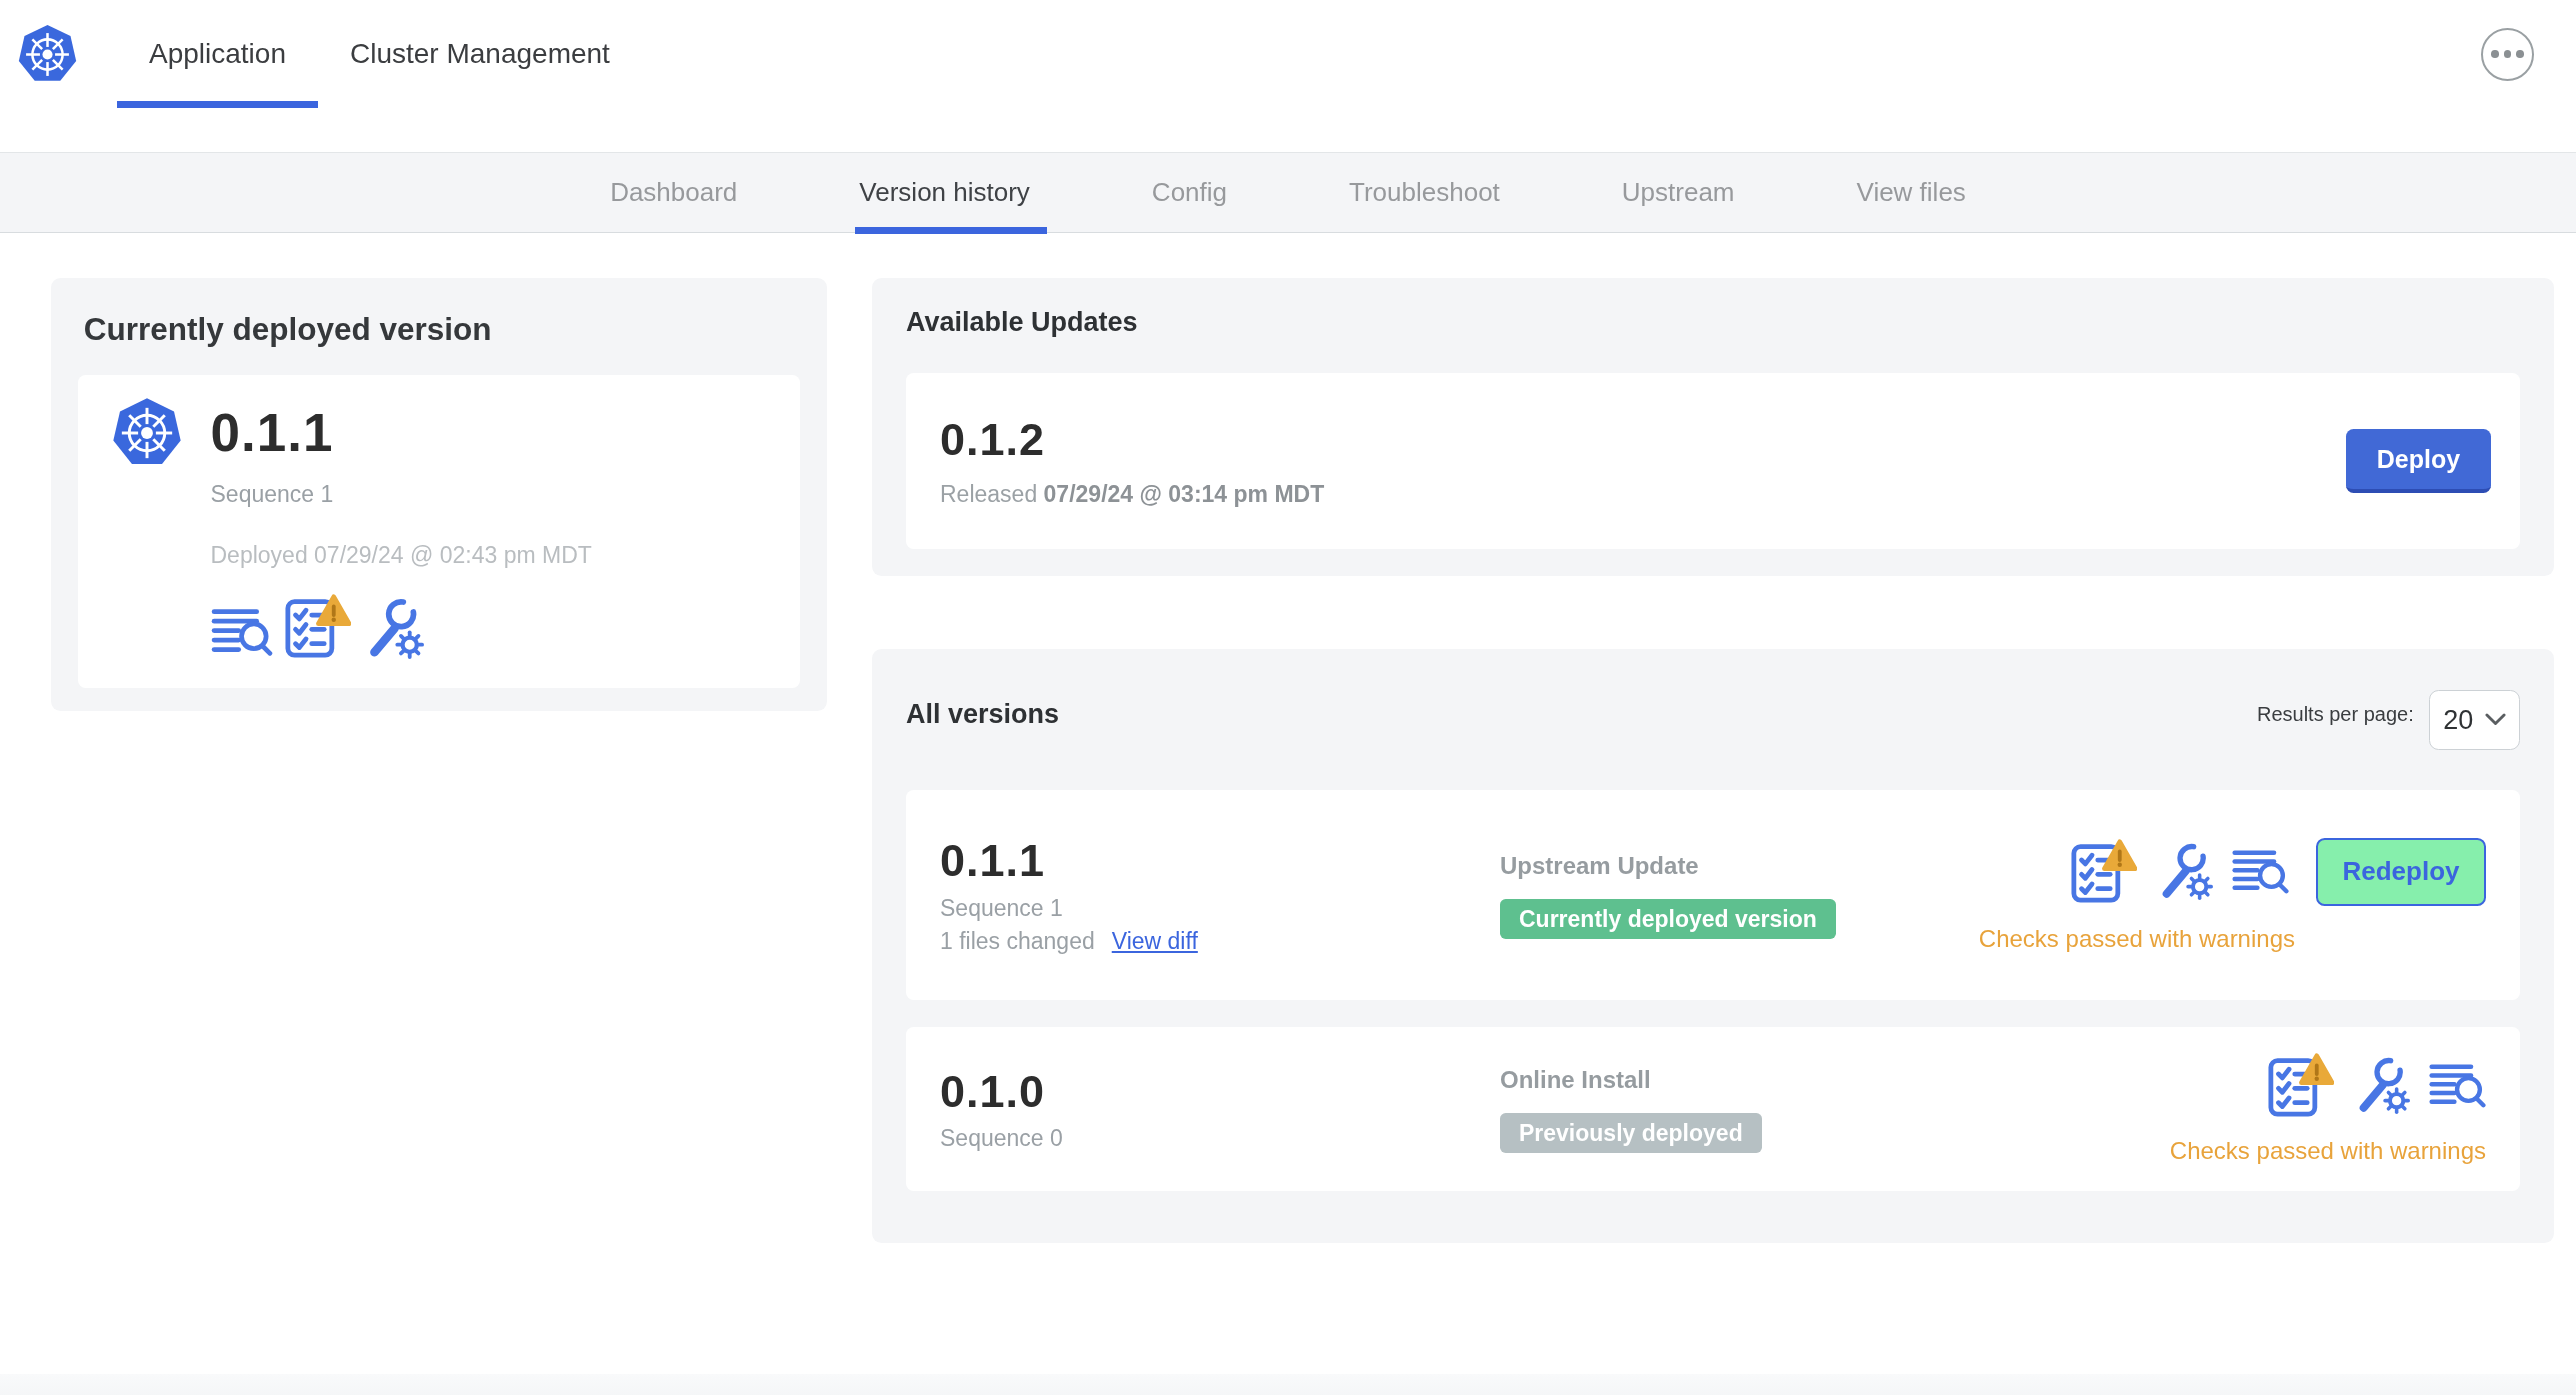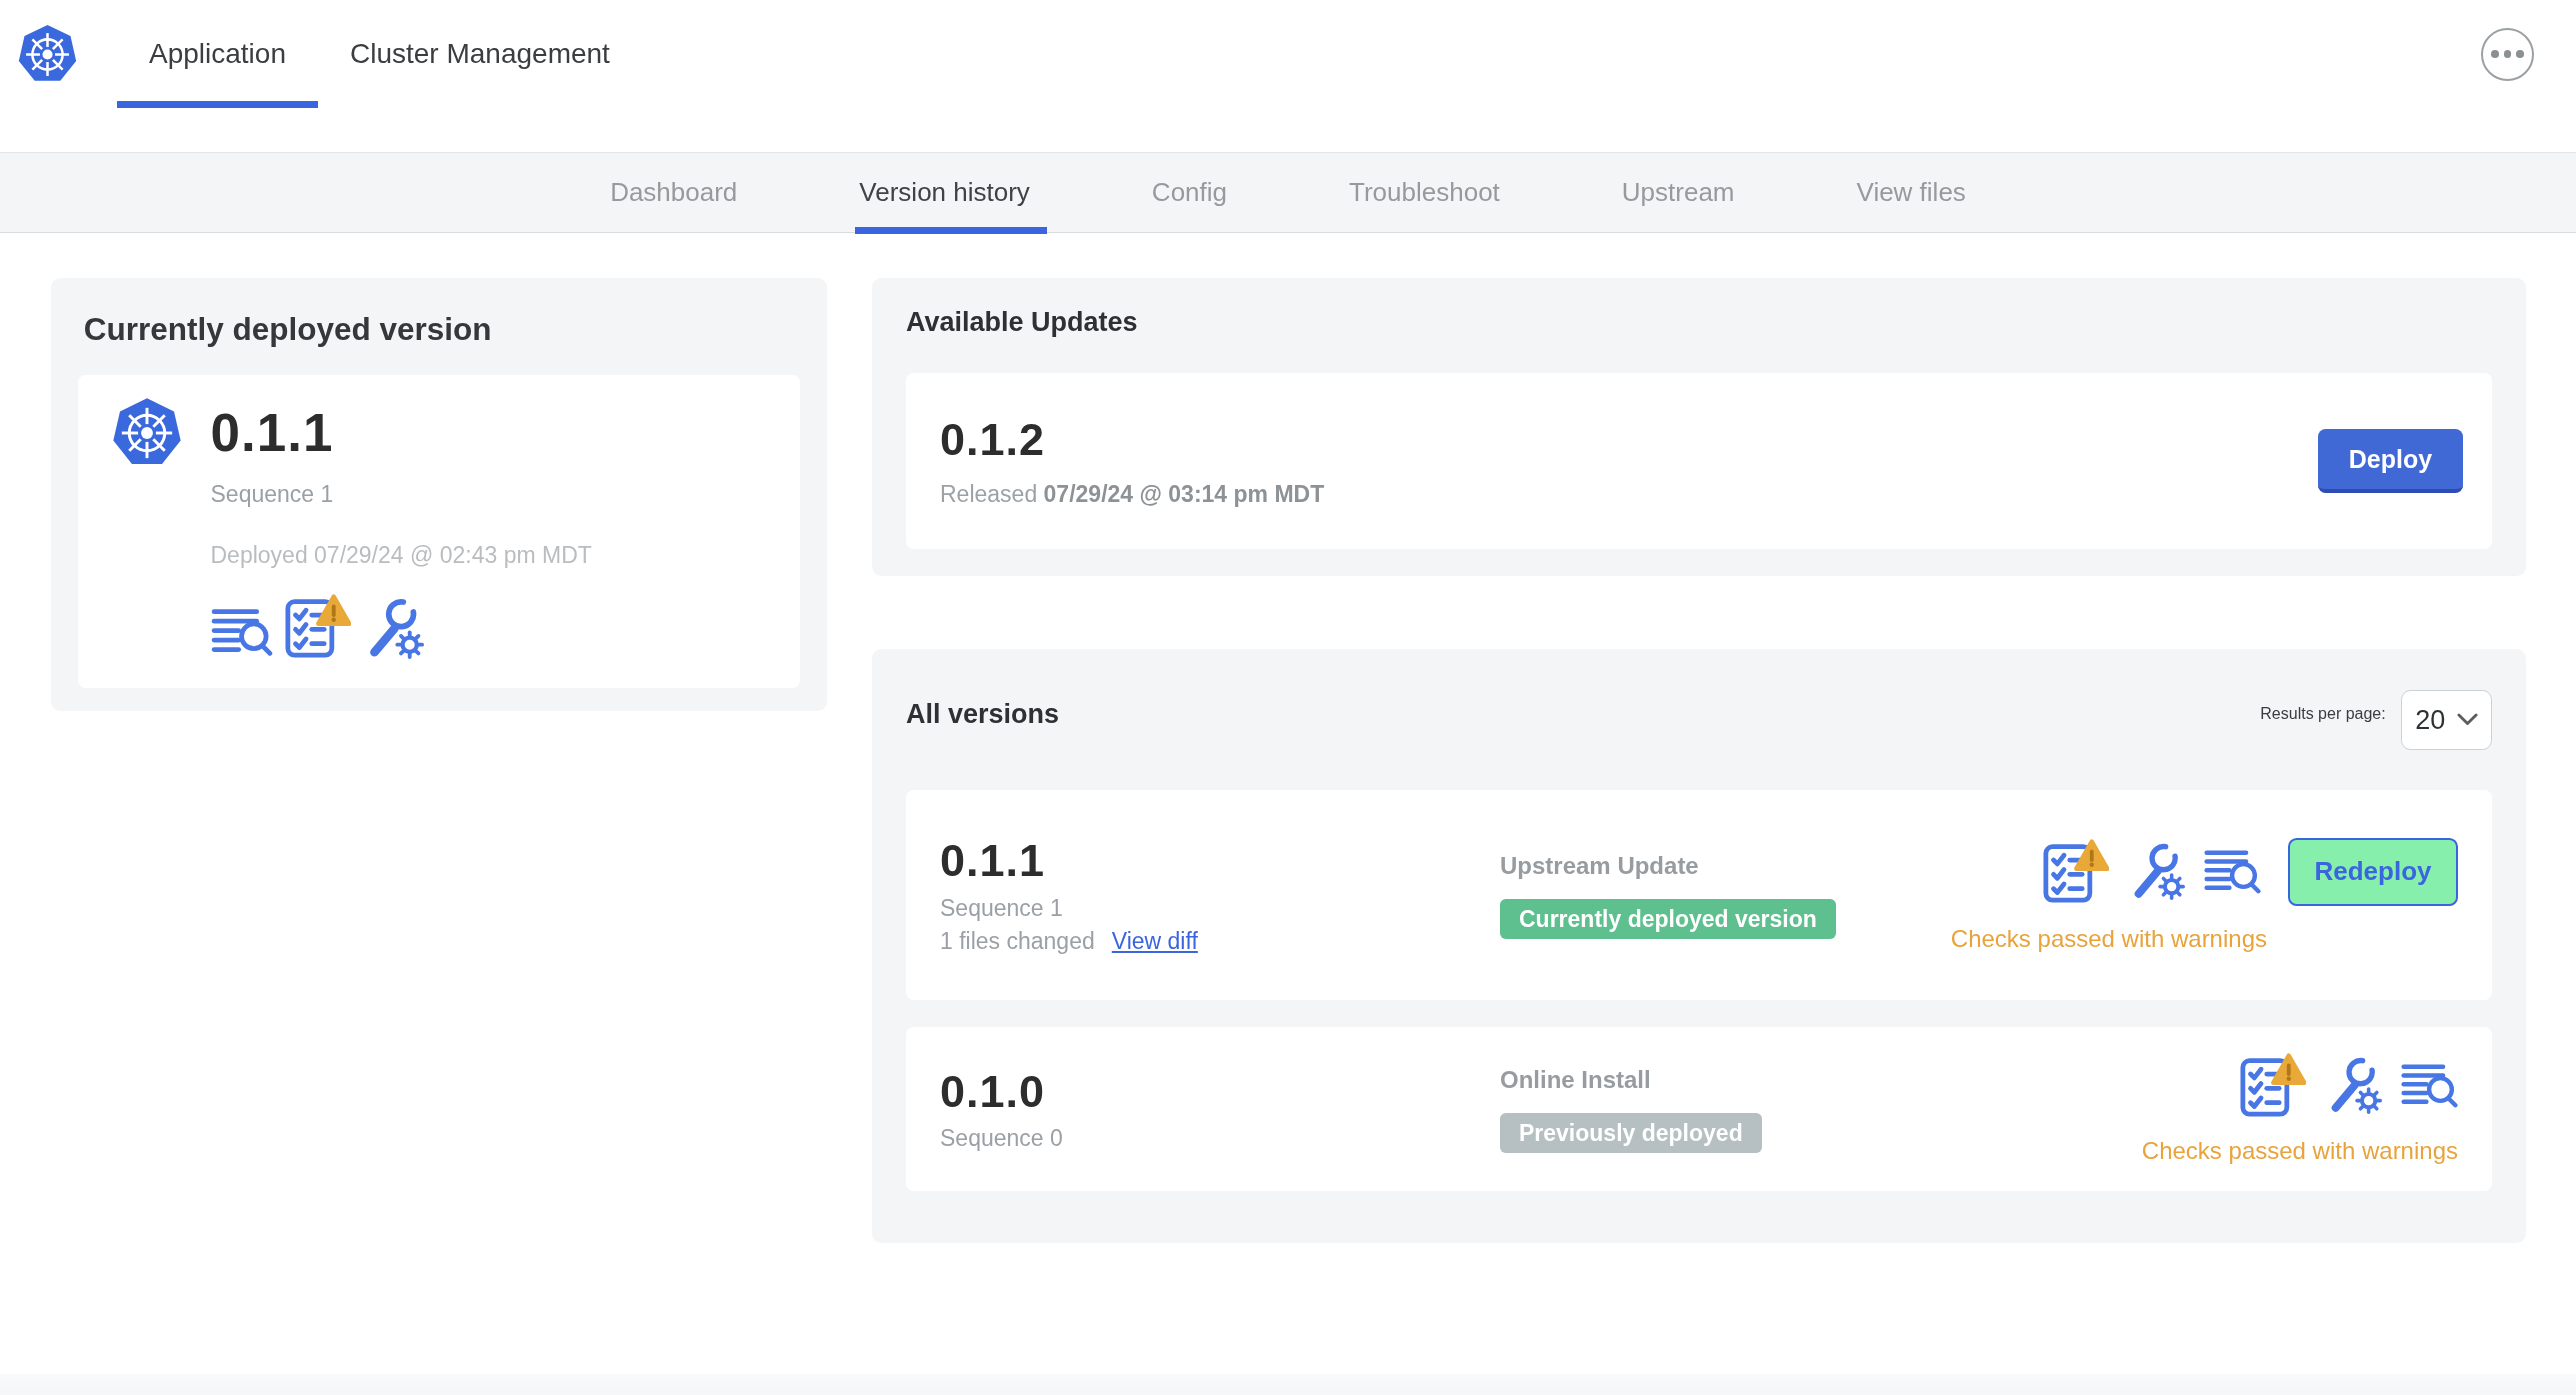--- a/index.html
+++ b/index.html
@@ -44,21 +44,21 @@
     position:relative; cursor:pointer; white-space:nowrap;
   }
   .subnav-tab.active { color:#3f4246; font-weight:500; }
   .subnav-tab.active::after {
     content:""; position:absolute; left:-4.8px; right:-17px; bottom:-1.9px;
     height:6.7px; background:#3b65de;
   }
   
   .main {
     height:1141px; background:#fff;
-    display:flex; gap:45px; padding:45px 50px 0 51px;
+    display:flex; gap:45px; padding:45px 22px 0 51px;
   }
   .gray-card { background:#f4f5f7; border-radius:9.5px; }
   
   .cdv-card { width:776px; height:433px; flex-shrink:0; padding:31px 27px; }
   .cdv-title { font-size:31.5px; font-weight:700; color:#35383b; margin:1.9px 0 0 5.7px; }
   .cdv-inner {
     margin-top:27px; background:#fff; border-radius:7.6px;
     height:313px; padding:21px 31.5px;
   }
   .cdv-head { display:flex; align-items:center; gap:27px; }
@@ -83,21 +83,21 @@
   .au-released b { color:#8d9296; font-weight:700; }
   .deploy-btn {
     width:145px; height:64px; background:#4169d6; border:none;
     border-bottom:4.8px solid #2d4db4; border-radius:7.6px;
     color:#fff; font-size:25px; font-weight:700; cursor:pointer;
     font-family:"Liberation Sans", sans-serif;
   }
   .av-card { padding:29px 34px; height:594px; }
   .av-head { display:flex; align-items:center; justify-content:space-between; }
   .rpp { display:flex; align-items:center; gap:15.3px; }
-  .rpp-label { font-size:16px; color:#3a3d40; }
+  .rpp-label { font-size:20px; color:#3a3d40; }
   .rpp-select {
     width:91px; height:60px; background:#fff;
     border:1.9px solid #ccd1d5; border-radius:9.5px;
     display:flex; align-items:center; justify-content:center; gap:11.5px;
     cursor:pointer;
     margin-top:12px;
   }
   .rpp-select span { font-size:27px; color:#2f3234; }
   .vrows { margin-top:40px; display:flex; flex-direction:column; gap:27px; }
   .vrow {

